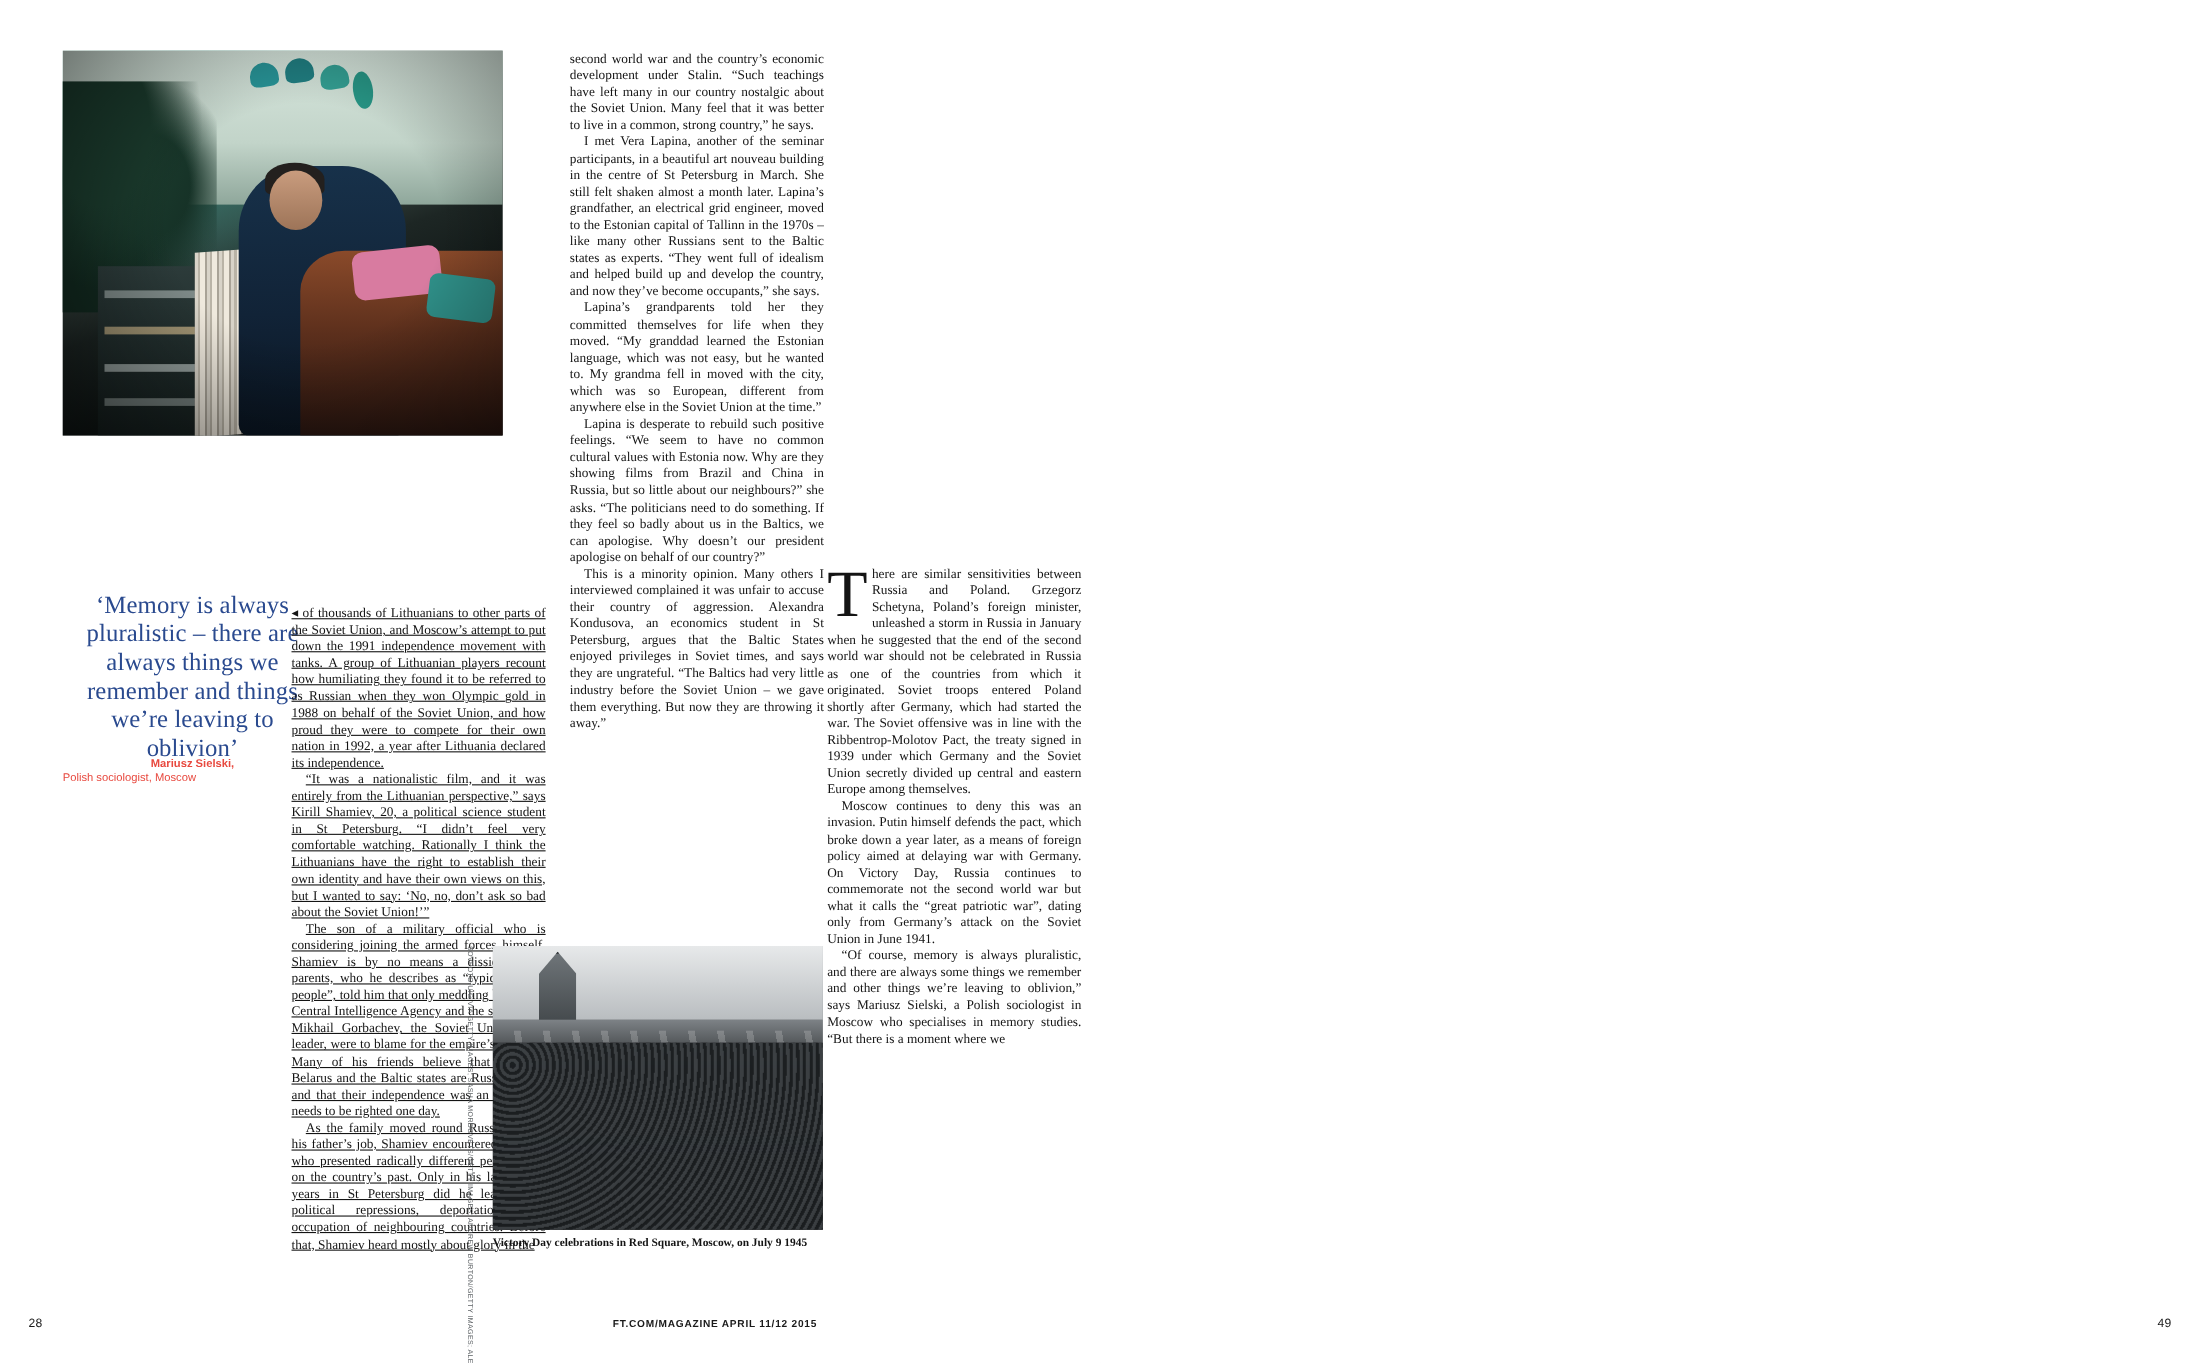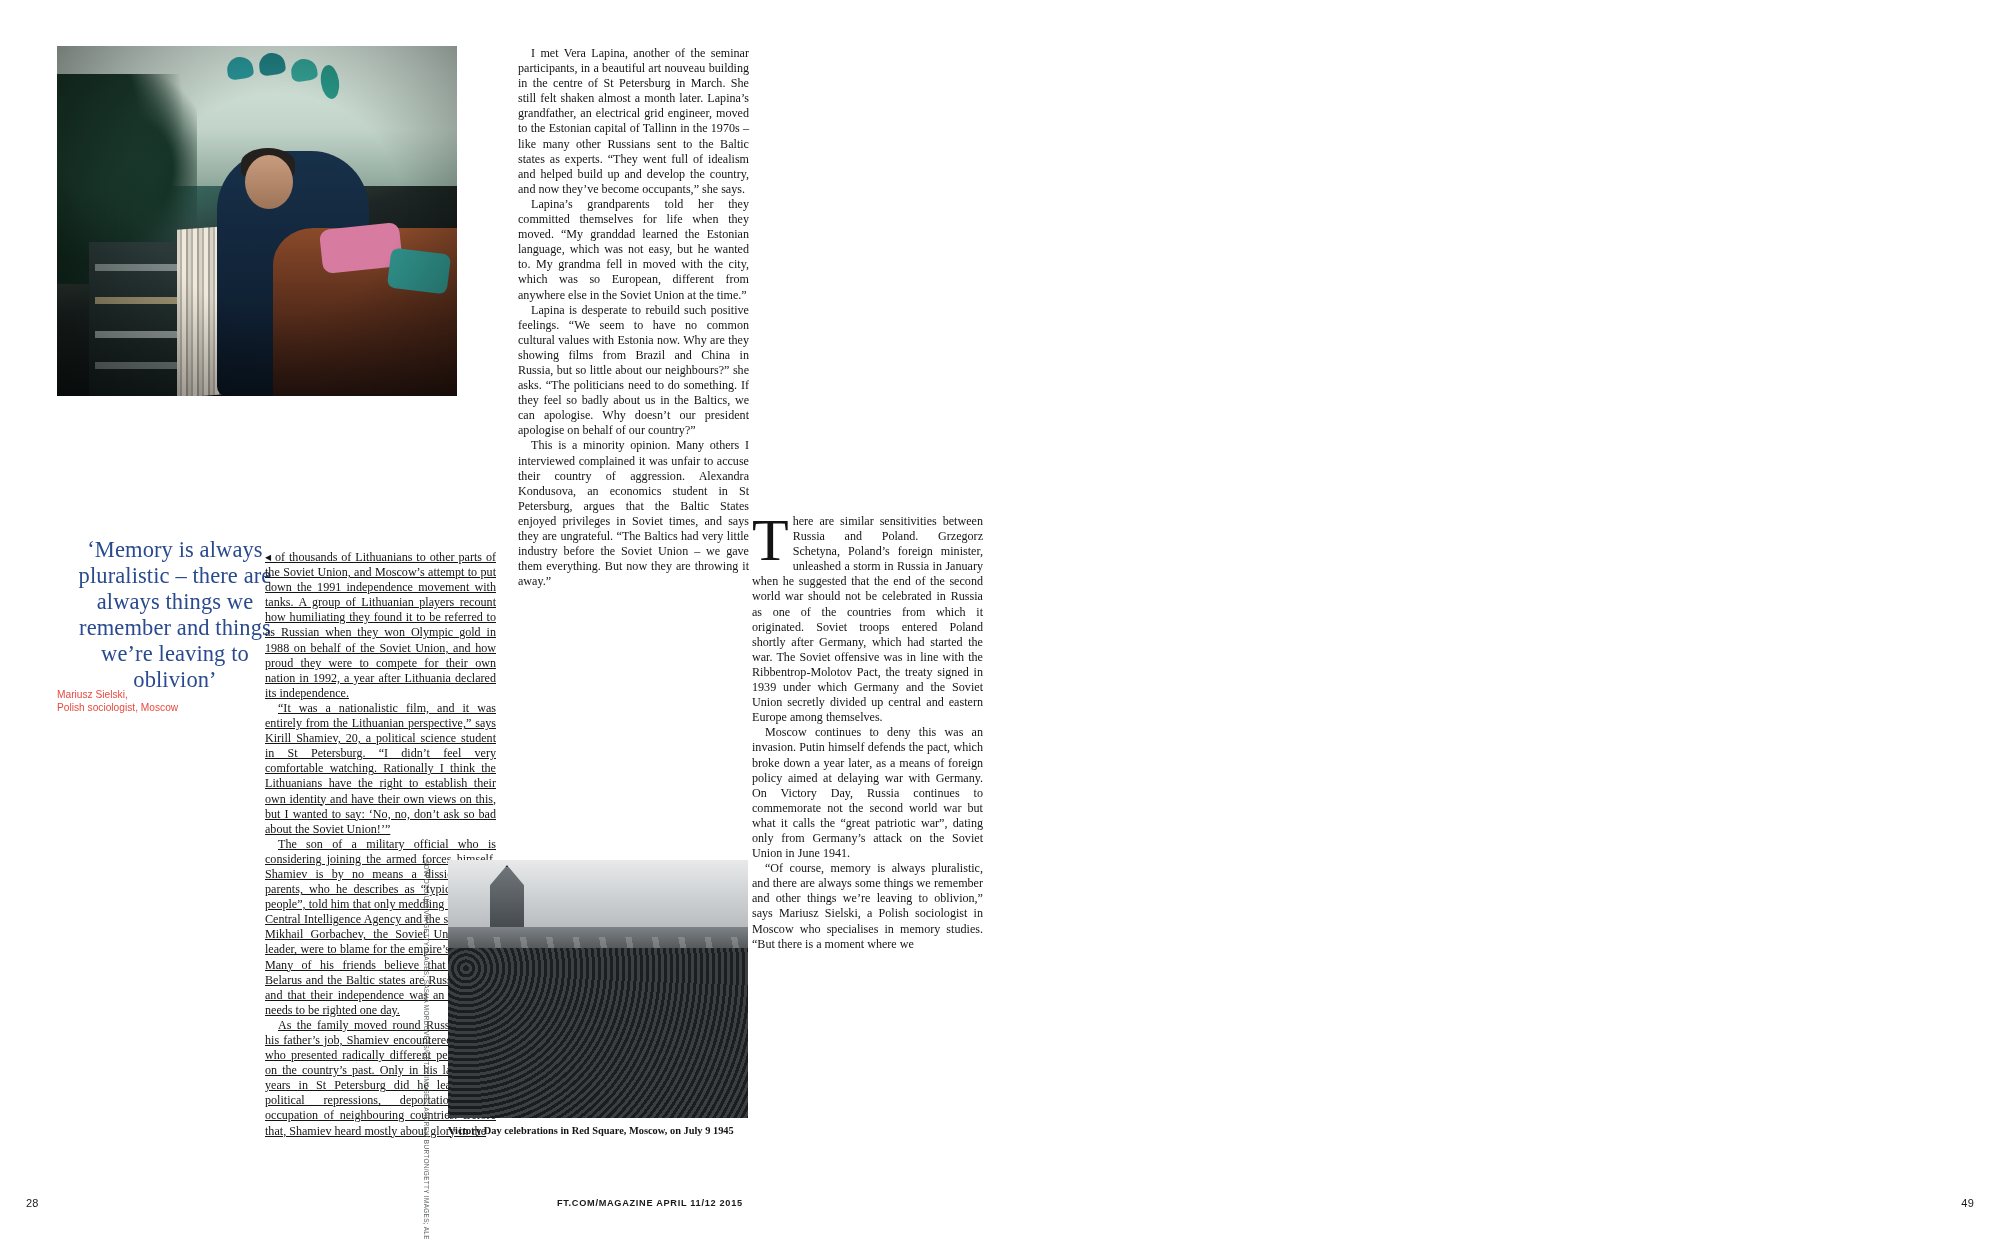--- a/index.html
+++ b/index.html
@@ -79,21 +79,21 @@
 
   .pullquote-left{
     position:absolute;left:57px;top:537px;width:236px;
     font-family:"Liberation Serif", serif;
     font-size:22.5px;line-height:26px;color:#2a4a8f;letter-spacing:.1px;text-align:center;
   }
   .attrib{
     font-family:"Liberation Sans", sans-serif;
     font-size:10.2px;line-height:13.3px;color:#e8493f;
   }
-  .attrib .nm{font-weight:normal;display:block;}
+  .attrib .nm{font-weight:bold;display:block;text-align:center;}
   .attrib .ro{display:block;}
   .attrib-left{position:absolute;left:57px;top:688px;width:236px;}
 
   .col-l2{position:absolute;left:265px;top:550px;width:231px;text-decoration:underline;}
   .col-l3{position:absolute;left:518px;top:46px;width:231px;}
   .col-l4{position:absolute;left:752px;top:46px;width:231px;}
 
   .photo-bw{
     position:absolute;left:448px;top:860px;width:300px;height:258px;
     background:linear-gradient(180deg,#cfd2d4 0%,#9ba0a3 18%,#4b4f52 44%,#24282b 72%,#15181a 100%);
@@ -180,20 +180,21 @@
     </div>
 
     <div class="col col-l2">
       <p class="first">◂ of thousands of Lithuanians to other parts of the Soviet Union, and Moscow’s attempt to put down the 1991 independence movement with tanks. A group of Lithuanian players recount how humiliating they found it to be referred to as Russian when they won Olympic gold in 1988 on behalf of the Soviet Union, and how proud they were to compete for their own nation in 1992, a year after Lithuania declared its independence.</p>
       <p>“It was a nationalistic film, and it was entirely from the Lithuanian perspective,” says Kirill Shamiev, 20, a political science student in St Petersburg. “I didn’t feel very comfortable watching. Rationally I think the Lithuanians have the right to establish their own identity and have their own views on this, but I wanted to say: ‘No, no, don’t ask so bad about the Soviet Union!’”</p>
       <p>The son of a military official who is considering joining the armed forces himself, Shamiev is by no means a dissident. His parents, who he describes as “typical Soviet people”, told him that only meddling by the US Central Intelligence Agency and the softness of Mikhail Gorbachev, the Soviet Union’s last leader, were to blame for the empire’s collapse. Many of his friends believe that Ukraine, Belarus and the Baltic states are Russian lands and that their independence was an error that needs to be righted one day.</p>
       <p>As the family moved round Russia due to his father’s job, Shamiev encountered teachers who presented radically different perspectives on the country’s past. Only in his last school years in St Petersburg did he learn about political repressions, deportations and occupation of neighbouring countries. Before that, Shamiev heard mostly about glory in the</p>
     </div>
 
     <div class="col col-l3">
+      <p class="first">second world war and the country’s economic development under Stalin. “Such teachings have left many in our country nostalgic about the Soviet Union. Many feel that it was better to live in a common, strong country,” he says.</p>
       <p>I met Vera Lapina, another of the seminar participants, in a beautiful art nouveau building in the centre of St Petersburg in March. She still felt shaken almost a month later. Lapina’s grandfather, an electrical grid engineer, moved to the Estonian capital of Tallinn in the 1970s – like many other Russians sent to the Baltic states as experts. “They went full of idealism and helped build up and develop the country, and now they’ve become occupants,” she says.</p>
       <p>Lapina’s grandparents told her they committed themselves for life when they moved. “My granddad learned the Estonian language, which was not easy, but he wanted to. My grandma fell in moved with the city, which was so European, different from anywhere else in the Soviet Union at the time.”</p>
       <p>Lapina is desperate to rebuild such positive feelings. “We seem to have no common cultural values with Estonia now. Why are they showing films from Brazil and China in Russia, but so little about our neighbours?” she asks. “The politicians need to do something. If they feel so badly about us in the Baltics, we can apologise. Why doesn’t our president apologise on behalf of our country?”</p>
       <p>This is a minority opinion. Many others I interviewed complained it was unfair to accuse their country of aggression. Alexandra Kondusova, an economics student in St Petersburg, argues that the Baltic States enjoyed privileges in Soviet times, and says they are ungrateful. “The Baltics had very little industry before the Soviet Union – we gave them everything. But now they are throwing it away.”</p>
     </div>
 
     <div class="col col-l4">
       <div style="height:468px;"></div>
       <p class="first">
         <span style="float:left;font-size:60px;line-height:46px;margin:3px 4px 0 0;">T</span>

